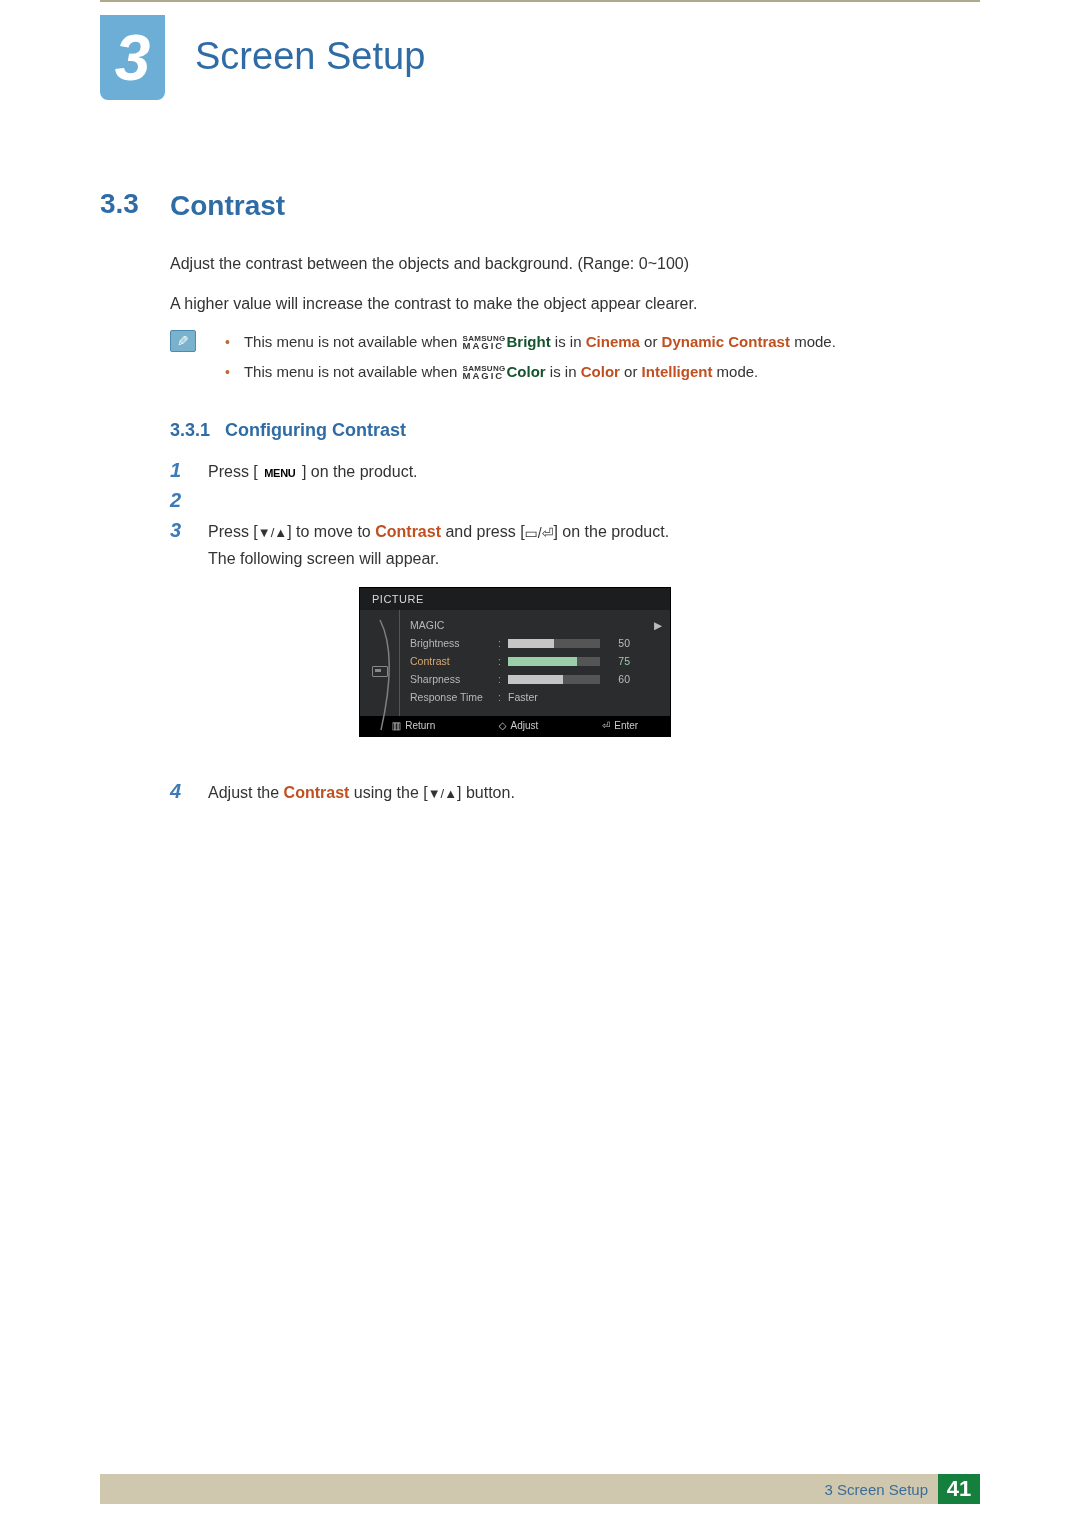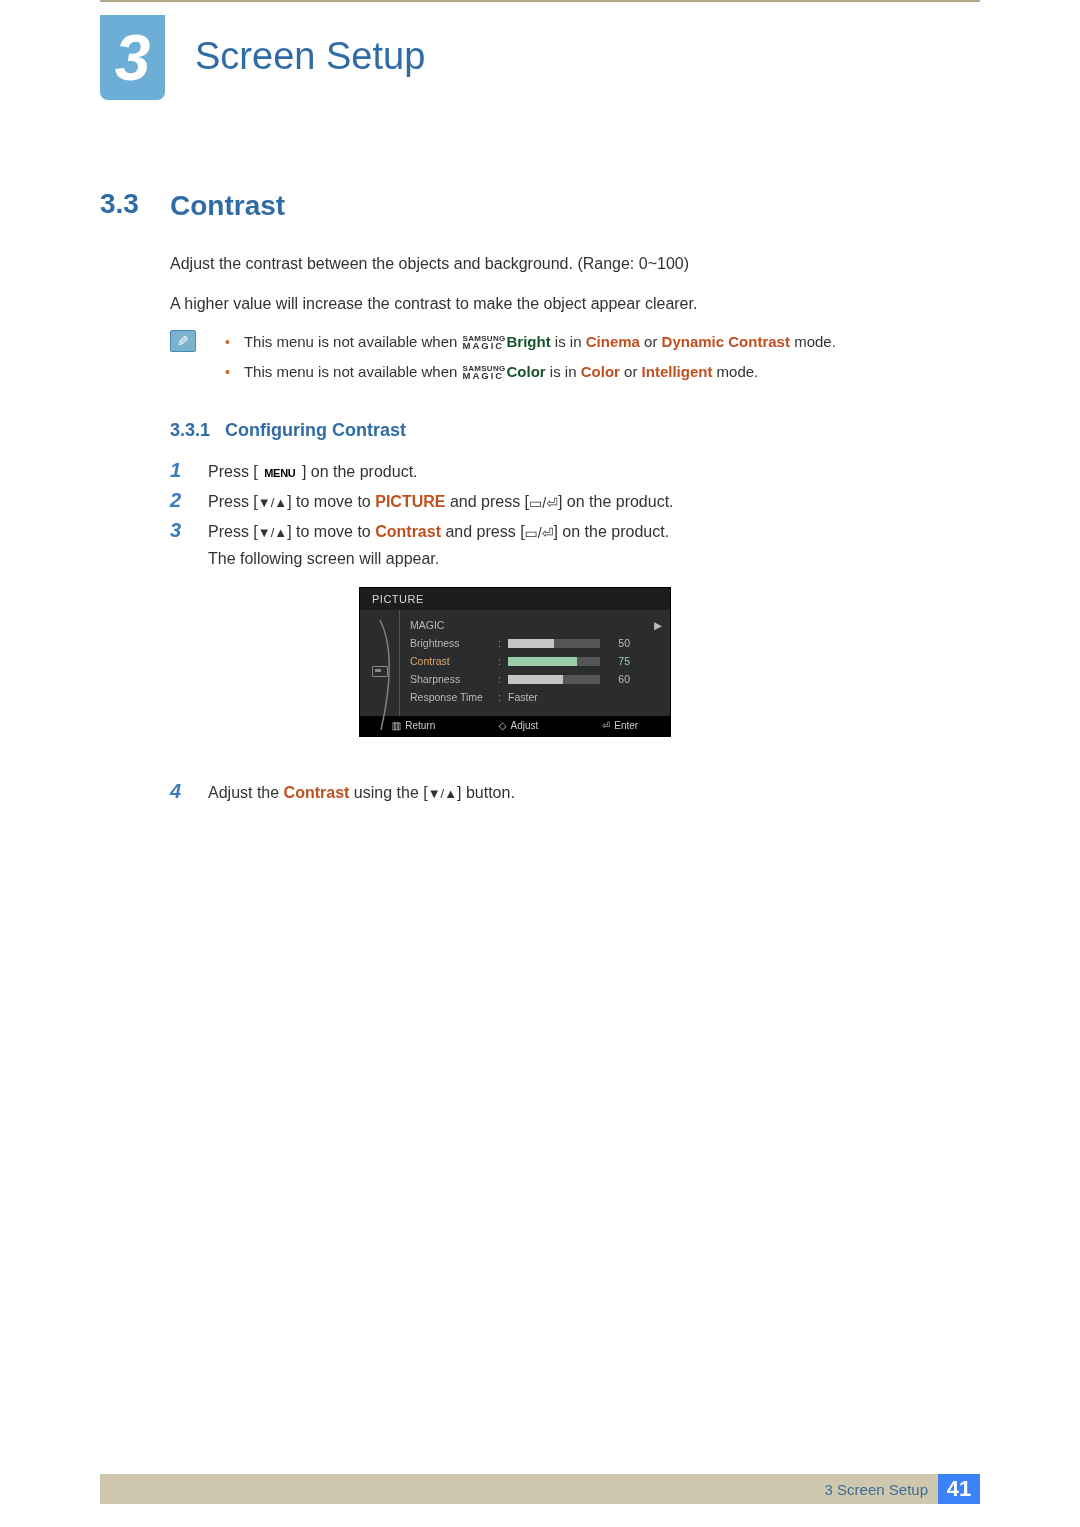--- a/index.html
+++ b/index.html
@@ -202,21 +202,21 @@
     justify-content:flex-end;
     padding-right: 0;
   }
   .footer-bar .breadcrumb {
     color: #3b6d98;
     font-size: 15px;
     margin-right: 10px;
   }
   .footer-bar .pagebox {
     width: 42px; height: 30px;
-    background: #3b82f6;
+    background: #15803d;
     color:#fff;
     font-size: 22px;
     font-weight: bold;
     display:flex; align-items:center; justify-content:center;
   }
 </style>
 </head>
 <body>
 
 <div class="header-line"></div>
@@ -254,23 +254,20 @@
 
 <div class="step s1">
   <span class="num">1</span>
   <span class="txt">
     <span>Press [ </span><span class="btn-menu">MENU</span><span> ] on the product.</span>
   </span>
 </div>
 
 <div class="step s2">
   <span class="num">2</span>
-  <span class="txt">
-    <span>Press [</span><span class="btn-arrows">▼/▲</span><span>] to move to </span><span class="hl">PICTURE</span><span> and press [</span><span class="btn-enter">▭/⏎</span><span>] on the product.</span>
-  </span>
 </div>
 
 <div class="step s3">
   <span class="num">3</span>
   <span class="txt">
     <span>Press [</span><span class="btn-arrows">▼/▲</span><span>] to move to </span><span class="hl">Contrast</span><span> and press [</span><span class="btn-enter">▭/⏎</span><span>] on the product.</span>
   </span>
 </div>
 <div class="s3b">The following screen will appear.</div>
 

